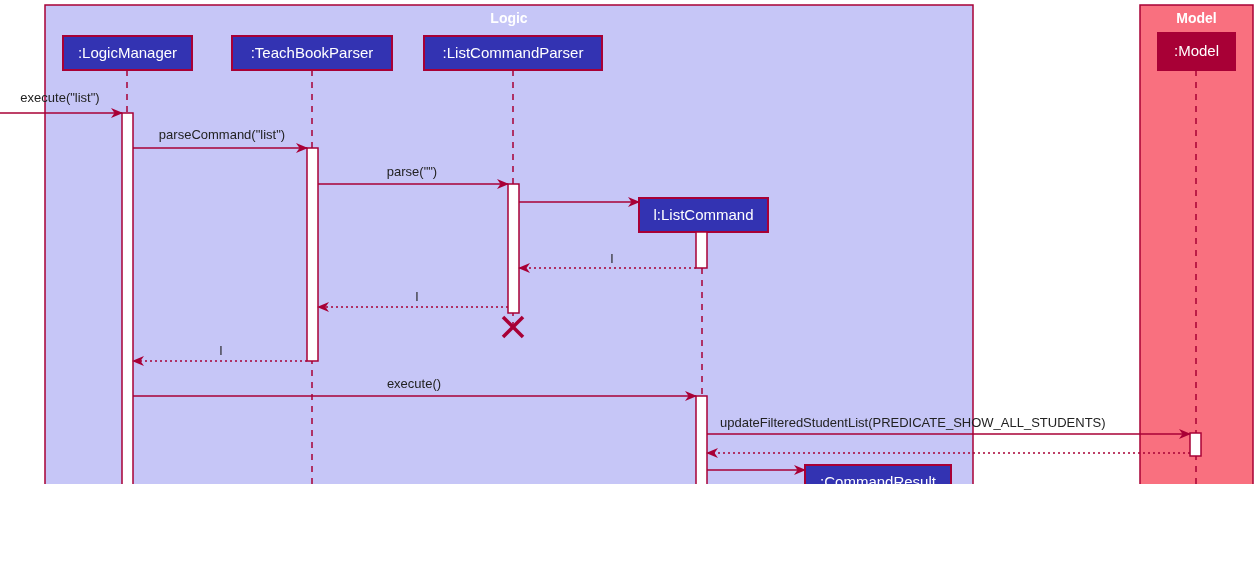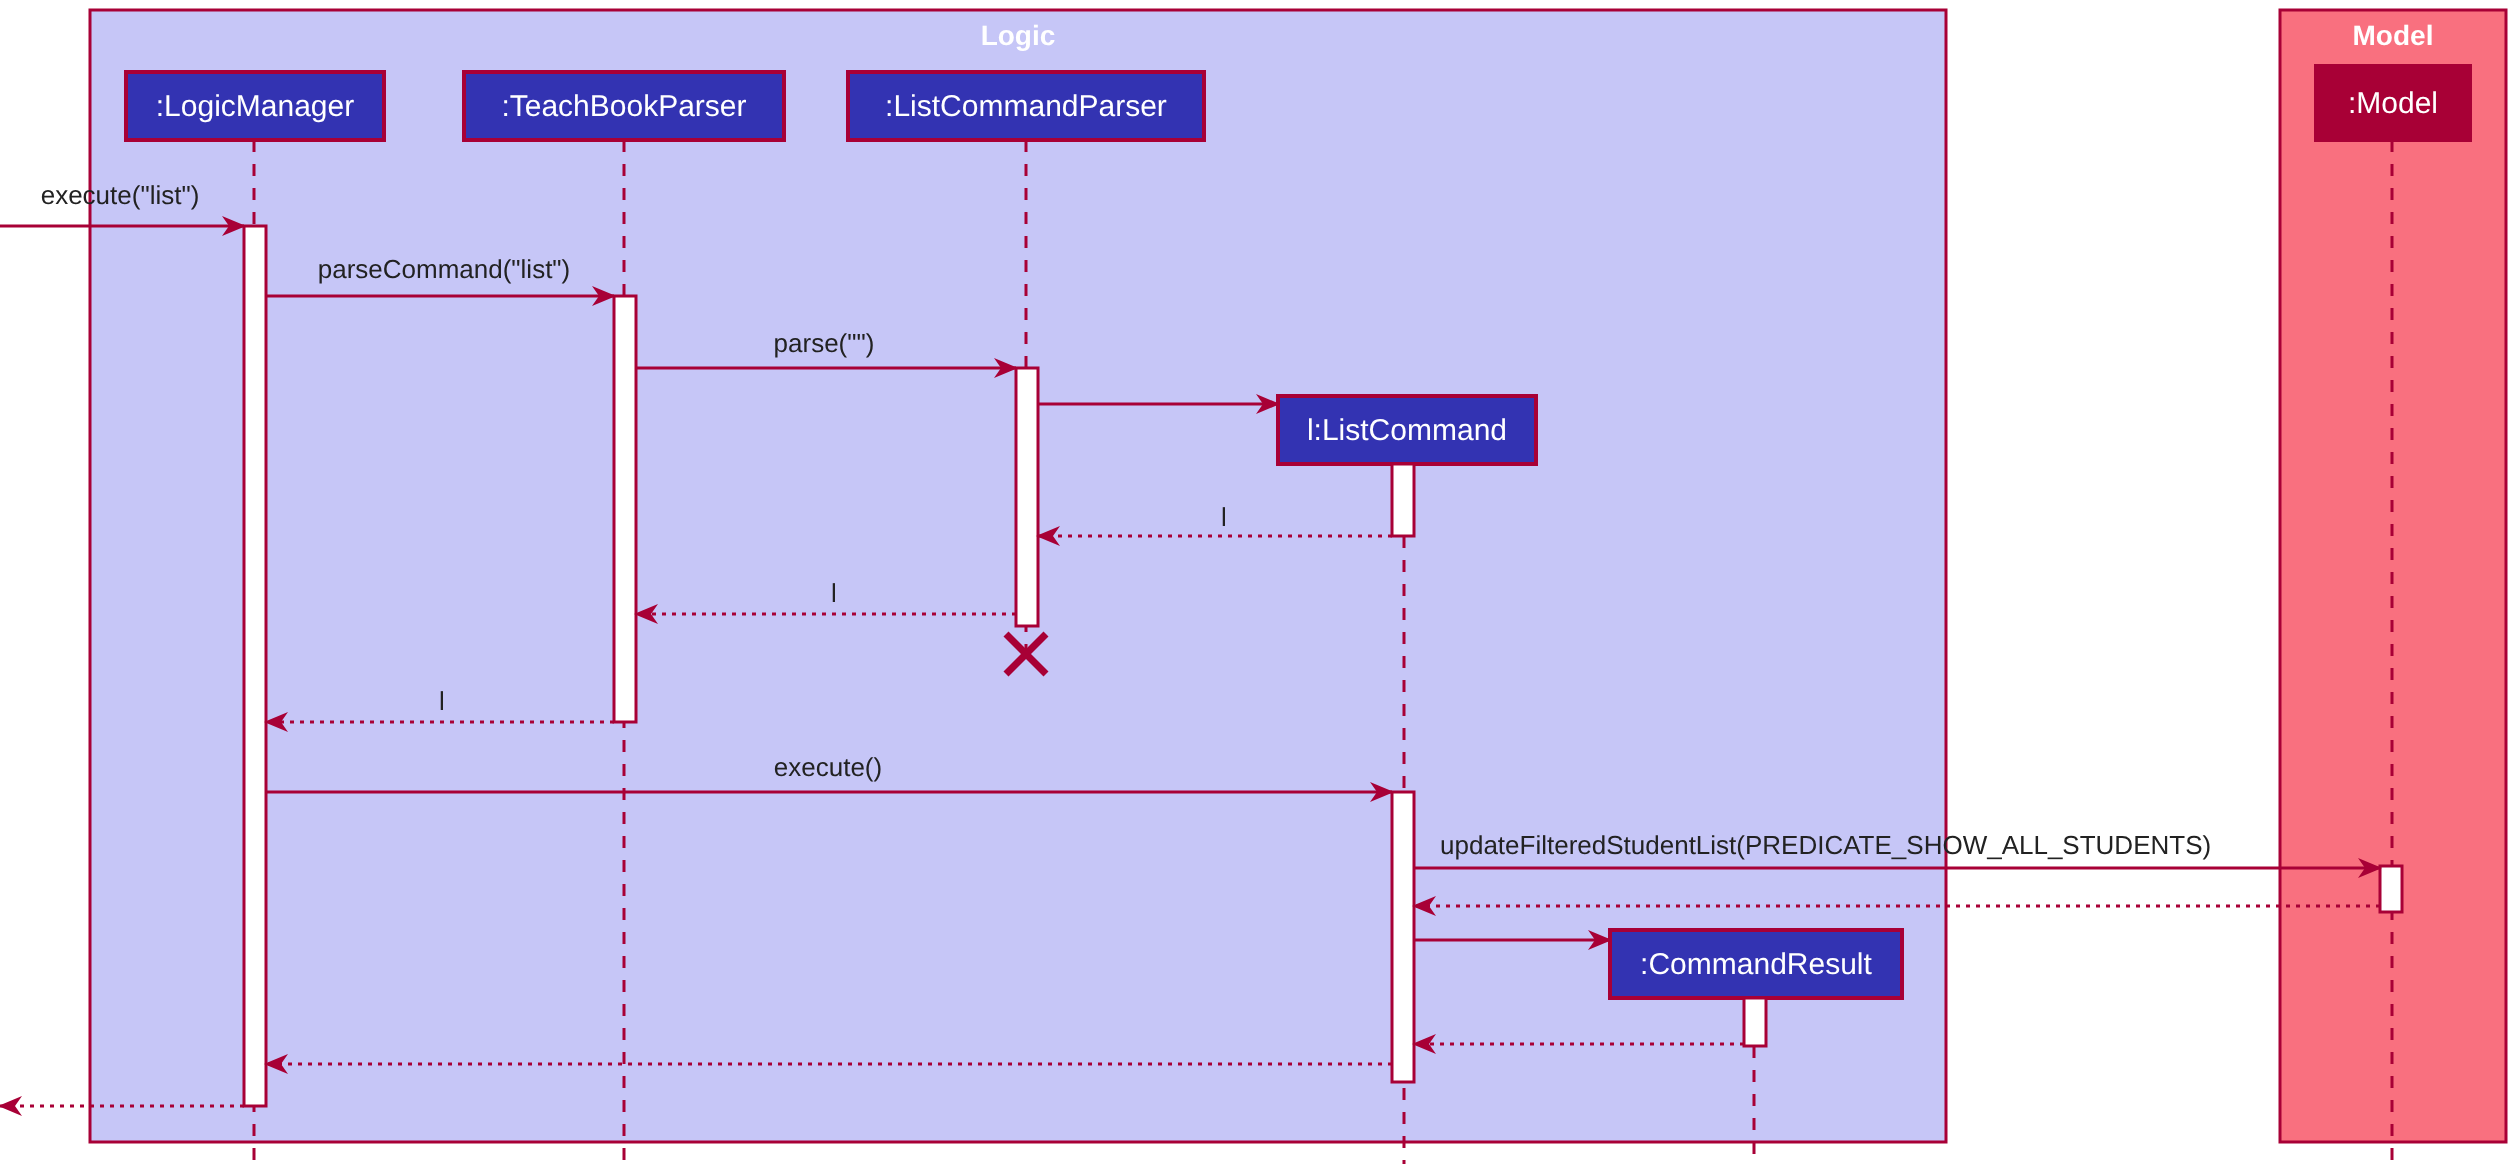--- a/index.html
+++ b/index.html
@@ -1,18 +1,18 @@
 <!DOCTYPE html>
 <html><head>
 <meta charset="utf-8">
 <title>Sequence Diagram</title>
 <style>
   html,body{margin:0;padding:0;background:#ffffff;}
   body{font-family:"Liberation Sans", sans-serif;}
-  #canvas{position:relative;width:1257px;height:582px;background:#ffffff;overflow:hidden;}
+  #canvas{position:relative;width:1257px;height:484px;background:#ffffff;overflow:hidden;}
   svg#diagram{position:absolute;left:0;top:0;width:1257px;height:582px;}
 
   .pkg-title{font-weight:bold;font-size:14px;fill:#ffffff;text-anchor:middle;
              dominant-baseline:middle;}
   .part-label{font-size:15px;fill:#ffffff;text-anchor:middle;dominant-baseline:middle;}
   .msg-label{font-size:13px;fill:#222222;text-anchor:middle;dominant-baseline:alphabetic;}
   .msg-label-left{font-size:13px;fill:#222222;text-anchor:start;dominant-baseline:alphabetic;}
 </style>
 </head>
 <body>

